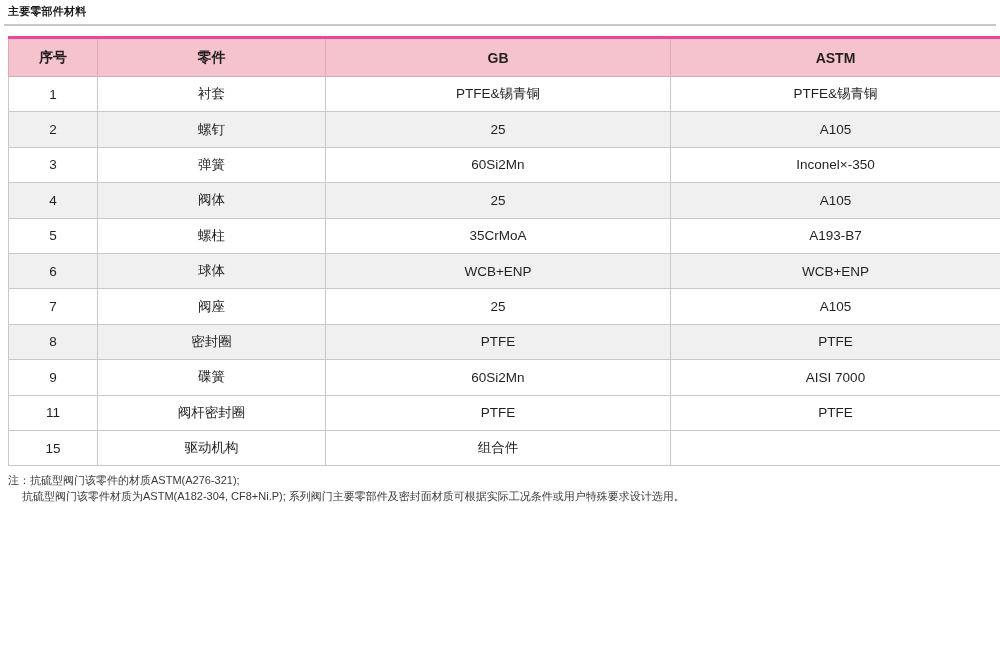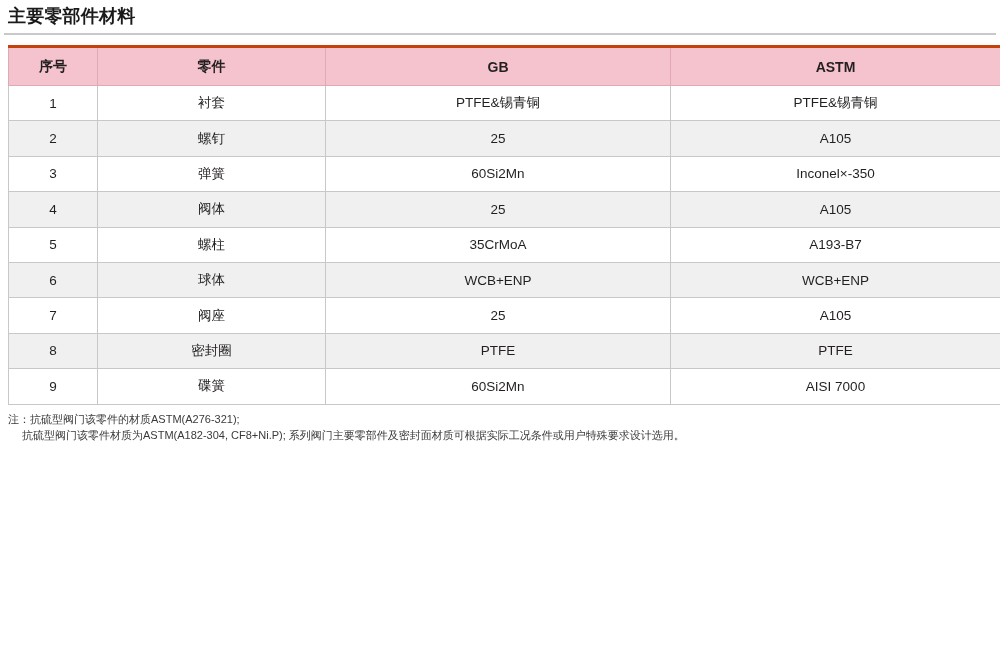--- a/index.html
+++ b/index.html
@@ -15,21 +15,21 @@
     overflow: hidden;
   }
   .page {
     position: relative;
     width: 1000px;
     height: 645px;
     box-sizing: border-box;
     padding: 0 4px;
   }
   .title {
-    font-size: 18px;
+    font-size: 11px;
     font-weight: bold;
     color: #1a1a1a;
     padding: 4px 0 5px 4px;
     letter-spacing: 0.2px;
   }
   .title-rule {
     height: 2px;
     background: #c9c9c9;
     margin: 0 0 10px 0;
   }
@@ -49,21 +49,21 @@
     padding: 0 4px;
     box-sizing: border-box;
     overflow: hidden;
     white-space: nowrap;
   }
   table.matl thead th {
     background: #f4c3cd;
     font-weight: bold;
     font-size: 14px;
     height: 39px;
-    border-top: 3px solid #c2410c;
+    border-top: 3px solid #ec4899;
     border-bottom: 1px solid #e1a9b4;
     border-left-color: #e1a9b4;
     border-right-color: #e1a9b4;
     text-align: center;
   }
   table.matl tbody tr.odd td {
     background: #ffffff;
   }
   table.matl tbody tr.even td {
     background: #f0f0f0;
@@ -156,20 +156,32 @@
         <td>密封圈</td>
         <td>PTFE</td>
         <td>PTFE</td>
       </tr>
       <tr class="odd">
         <td>9</td>
         <td>碟簧</td>
         <td>60Si2Mn</td>
         <td>AISI 7000</td>
       </tr>
+      <tr class="odd">
+        <td>11</td>
+        <td>阀杆密封圈</td>
+        <td>PTFE</td>
+        <td>PTFE</td>
+      </tr>
+      <tr class="odd">
+        <td>15</td>
+        <td>驱动机构</td>
+        <td>组合件</td>
+        <td></td>
+      </tr>
     </tbody>
   </table>
 
   <div class="notes">
     <div>注：抗硫型阀门该零件的材质ASTM(A276-321);</div>
     <div class="indent">抗硫型阀门该零件材质为ASTM(A182-304, CF8+Ni.P); 系列阀门主要零部件及密封面材质可根据实际工况条件或用户特殊要求设计选用。</div>
   </div>
 
 </div>
 

